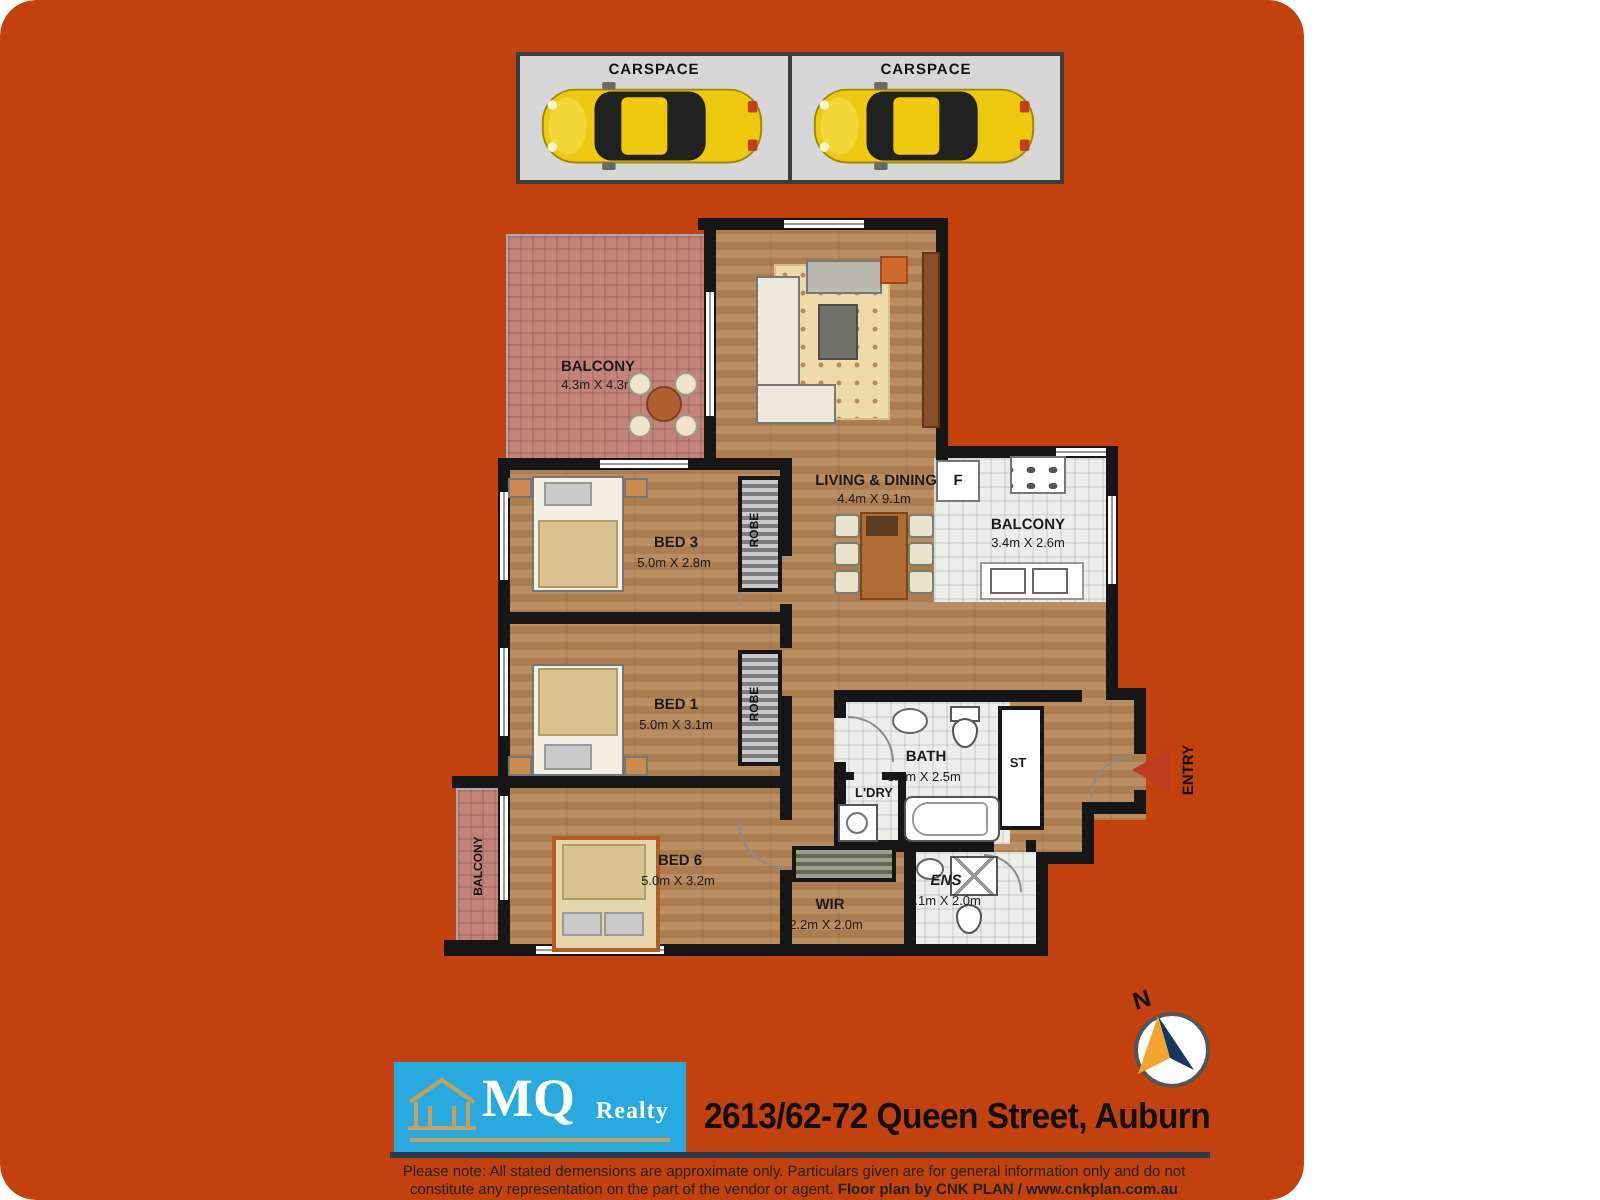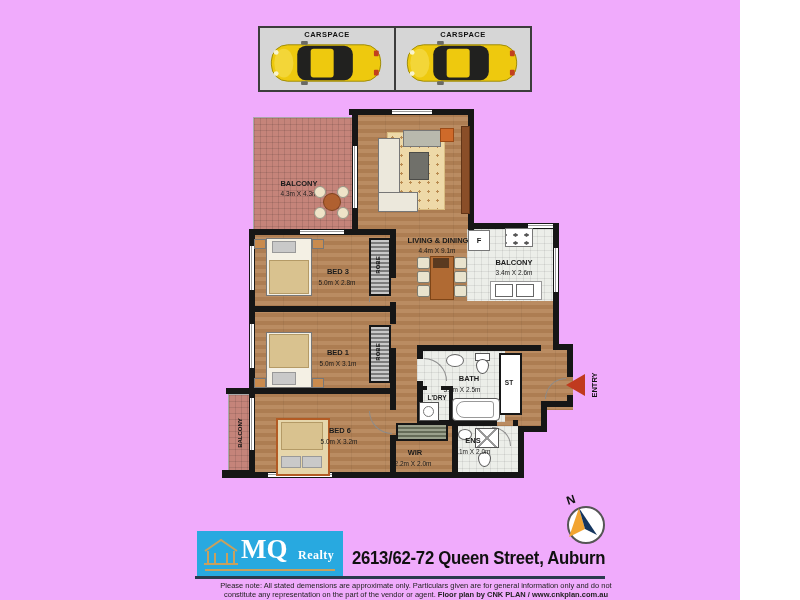--- a/index.html
+++ b/index.html
@@ -1,17 +1,17 @@
 <!DOCTYPE html>
 <html><head>
 <meta charset="utf-8">
 <style>
   html,body{margin:0;padding:0;background:#fff;}
-  .stage{position:relative;width:740px;height:600px;background:#f0abfc;overflow:hidden;
-         font-family:"Liberation Sans",sans-serif;}
+  .stage{position:relative;width:652px;height:600px;background:#c2410c;overflow:hidden;
+         font-family:"Liberation Sans",sans-serif;border-radius:18px;}
   .abs{position:absolute;}
   
   .carspace{position:absolute;width:134px;height:62px;background:#d6d6d6;border:2px solid #3c3c3c;}
   .cs-label{position:absolute;top:2px;left:0;width:100%;text-align:center;
             font:bold 7.5px "Liberation Sans",sans-serif;color:#111;letter-spacing:.5px;}
   
   .wood{background:
         repeating-linear-gradient(90deg, rgba(0,0,0,.05) 0 1px, rgba(0,0,0,0) 1px 34px),
         repeating-linear-gradient(180deg,#ba8c62 0 4px,#ad7d52 4px 8px);}
   .btile{background:
@@ -231,27 +231,27 @@
   <div class="rlbl" style="left:438px;top:240px;">LIVING &amp; DINING</div>
   <div class="dims" style="left:437px;top:250px;">4.4m X 9.1m</div>
   <div class="rlbl" style="left:514px;top:262px;">BALCONY</div>
   <div class="dims" style="left:514px;top:272px;">3.4m X 2.6m</div>
   <div class="rlbl" style="left:338px;top:271px;">BED 3</div>
   <div class="dims" style="left:337px;top:282px;">5.0m X 2.8m</div>
   <div class="rlbl" style="left:338px;top:352px;">BED 1</div>
   <div class="dims" style="left:338px;top:363px;">5.0m X 3.1m</div>
   <div class="rlbl" style="left:340px;top:430px;">BED 6</div>
   <div class="dims" style="left:339px;top:441px;">5.0m X 3.2m</div>
-  <div class="rlbl" style="left:463px;top:378px;padding-left:12px;">BATH</div>
+  <div class="rlbl" style="left:463px;top:378px;">BATH</div>
   <div class="dims" style="left:462px;top:389px;">3.2m X 2.5m</div>
   <div class="rlbl small" style="left:437px;top:397px;">L'DRY</div>
   <div class="rlbl small" style="left:509px;top:382px;">ST</div>
   <div class="rlbl" style="left:415px;top:452px;">WIR</div>
   <div class="dims" style="left:413px;top:463px;">2.2m X 2.0m</div>
-  <div class="rlbl" style="left:473px;top:440px;">ENS</div>
+  <div class="rlbl" style="left:473px;top:440px;font-style:italic;">ENS</div>
   <div class="dims" style="left:472px;top:451px;">2.1m X 2.0m</div>
 
   <div class="abs" style="left:566px;top:374px;width:0;height:0;border-top:11px solid rgba(0,0,0,0);border-bottom:11px solid rgba(0,0,0,0);border-right:19px solid #c03a1e;"></div>
   <div class="vlbl" style="left:594px;top:385px;font-size:7.5px;">ENTRY</div>
 
 
   <svg viewBox="0 0 56 58" style="position:absolute;left:556px;top:490px;width:56px;height:58px;">
     <text x="12" y="15" transform="rotate(-18 12 15)" font-family="Liberation Sans, sans-serif" font-size="12" font-weight="bold" fill="#111">N</text>
     <circle cx="30" cy="35" r="18" fill="#fff" stroke="#555" stroke-width="2"></circle>
     <polygon points="23,18 13,47 29,39" fill="#f2a431"></polygon>
@@ -267,18 +267,18 @@
       </g>
     </svg>
     <div class="abs" style="left:44px;top:3px;font:bold 27px 'Liberation Serif',serif;color:#fff;">MQ</div>
     <div class="abs" style="left:101px;top:17px;font:bold 12px 'Liberation Serif',serif;color:#fff;letter-spacing:.5px;">Realty</div>
     <div class="abs" style="left:8px;top:38px;width:130px;height:2px;background:#c8a05e;"></div>
   </div>
 
   <div class="addr" style="left:352px;top:548px;">2613/62-72 Queen Street, Auburn</div>
 
   <div class="rule" style="left:195px;top:576px;width:410px;height:3px;"></div>
-  <div class="fineprint" style="left:214px;top:581px;width:404px;">
+  <div class="fineprint" style="left:195px;top:581px;width:404px;">
     <span>Please note: All stated demensions are approximate only. Particulars given are for general information only and do not</span><br>
     <span>constitute any representation on the part of the vendor or agent. </span><b>Floor plan by CNK PLAN / www.cnkplan.com.au</b>
   </div>
 
 </div>
 
 </body></html>

